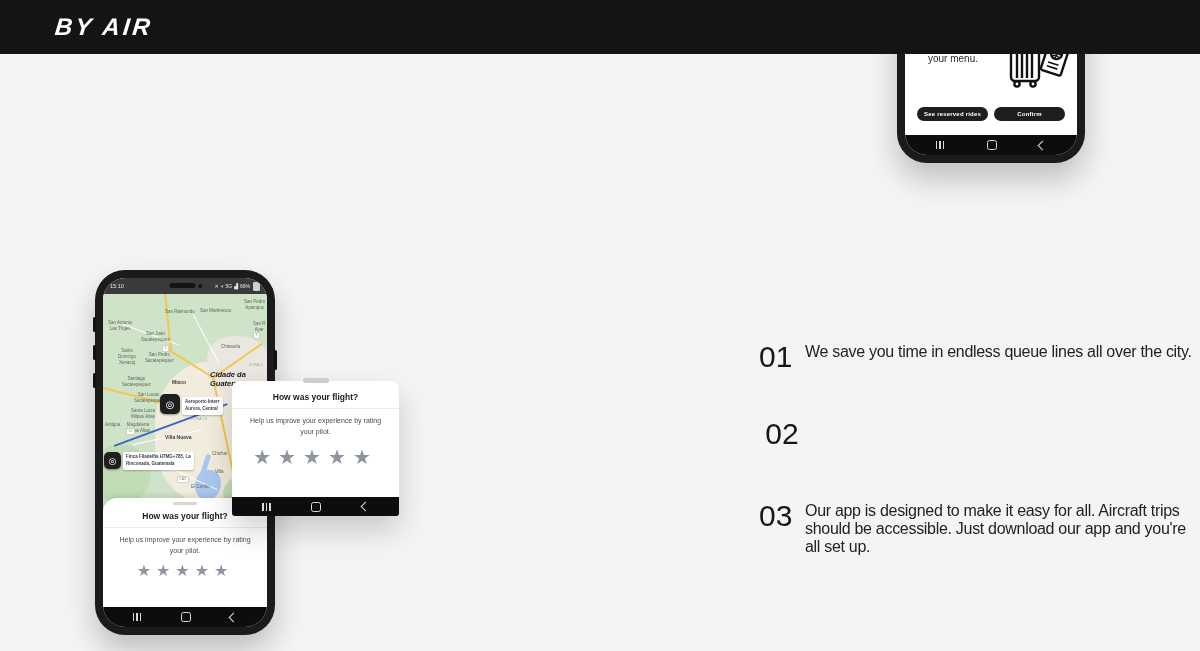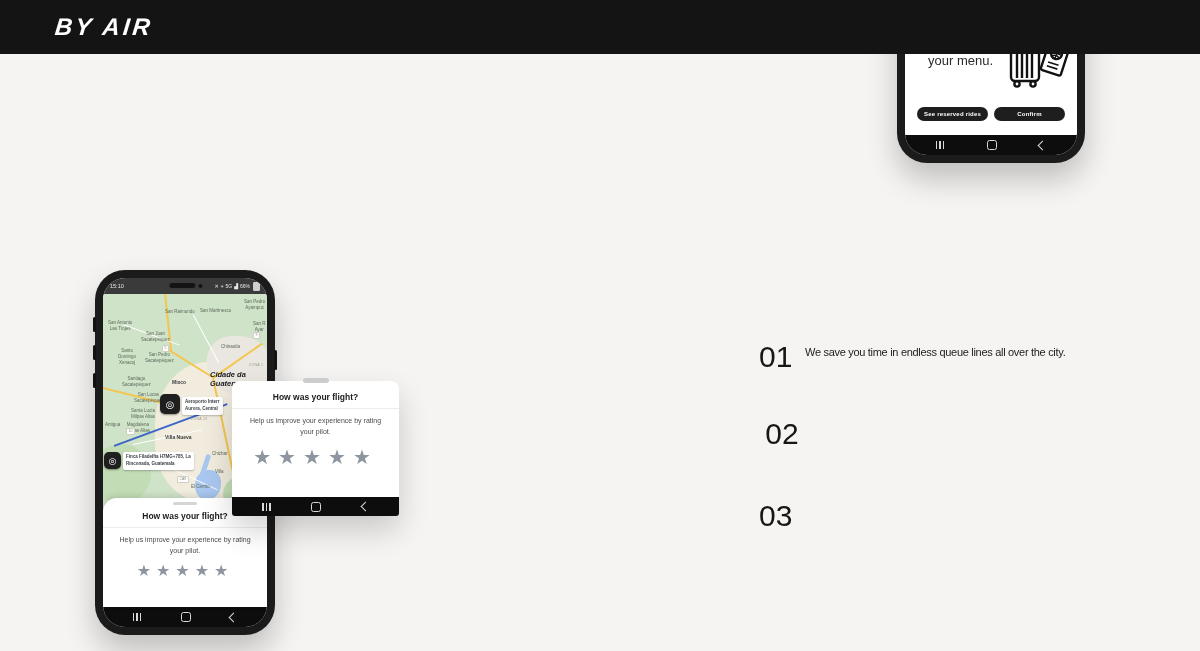--- a/index.html
+++ b/index.html
@@ -17,21 +17,21 @@
   .screen{position:absolute;left:8px;top:8px;right:8px;bottom:8px;background:#fff;border-radius:22px;overflow:hidden;}
   .sidebtn{position:absolute;width:3px;background:#121212;border-radius:2px;}
   
   .navbar{position:absolute;left:0;right:0;bottom:0;height:20px;background:#0d0d0d;display:flex;align-items:center;justify-content:space-between;padding:0 18%;box-sizing:border-box;}
   .nv-bars{display:flex;gap:2px;}
   .nv-bars i{display:block;width:1.5px;height:8px;background:#d9d9d9;}
   .nv-home{width:8px;height:8px;border:1.4px solid #d9d9d9;border-radius:2.5px;}
   .nv-back{width:6px;height:6px;border-left:1.6px solid #d9d9d9;border-bottom:1.6px solid #d9d9d9;transform:rotate(45deg);}
   
   #topPhone{left:897px;top:-121px;width:188px;height:284px;z-index:5;}
-  #topPhone .menu-text{position:absolute;left:23px;top:166px;font-size:13px;color:#2b2b2b;}
+  #topPhone .menu-text{position:absolute;left:23px;top:166px;font-size:10px;color:#2b2b2b;}
   #topPhone .illus{position:absolute;right:8px;top:148px;}
   #topPhone .btnrow{position:absolute;left:12px;right:12px;top:220px;display:flex;justify-content:space-between;}
   .pillbtn{width:71px;height:14px;background:#1e1e1e;color:#fff;font-size:6px;font-weight:700;border:none;border-radius:7px;display:flex;align-items:center;justify-content:center;letter-spacing:.2px;cursor:pointer;}
   
   #leftPhone{left:95px;top:270px;width:180px;height:365px;z-index:5;}
   .statusbar{position:absolute;left:0;top:0;right:0;height:16px;background:#3a3a3a;color:#e8e8e8;display:flex;align-items:center;justify-content:space-between;padding:0 7px;box-sizing:border-box;font-size:5.5px;}
   .punch{position:absolute;left:50%;top:5px;transform:translateX(-60%);width:26px;height:5px;background:#141414;border-radius:3px;}
   .punch:after{content:"";position:absolute;right:-7px;top:0.5px;width:4px;height:4px;background:#141414;border-radius:50%;}
   .st-icons{display:flex;align-items:center;gap:2px;font-size:5px;letter-spacing:0;}
   .batt{display:inline-block;width:5px;height:7px;border:0.8px solid #cfcfcf;border-radius:1px;background:#cfcfcf;margin-left:1px;}
@@ -62,21 +62,21 @@
   .sheet .stars{font-size:16px;letter-spacing:5px;margin-top:5px;}
   
   #rateCard{position:absolute;left:232px;top:381px;width:167px;height:135px;background:#fff;border-radius:8px;z-index:10;box-shadow:0 14px 30px rgba(0,0,0,.18);}
   #rateCard .card-handle{position:absolute;left:50%;top:-3px;transform:translateX(-50%);width:26px;height:5px;background:#cdcdcd;border-radius:3px;}
   #rateCard .rate-title{padding-top:11px;}
   #rateCard .stars{font-size:20px;letter-spacing:7px;margin-top:8px;}
   #rateCard .navbar{border-radius:0 0 3px 3px;height:19px;}
   
   .feat{position:absolute;left:728px;display:flex;z-index:1;}
   .feat-num{width:46px;font-size:30px;font-weight:500;color:#161616;letter-spacing:0;line-height:34px;margin-left:31px;}
-  .feat-text{width:395px;font-size:11px;letter-spacing:-0.3px;line-height:18px;color:#222;padding-top:3px;}
+  .feat-text{width:395px;font-size:16px;letter-spacing:-0.3px;line-height:18px;color:#222;padding-top:3px;}
   #feat1{top:340px;} #feat2{top:417px;text-align:center;} #feat3{top:499px;}
 </style>
 </head>
 <body>
 
 <div class="header">
   <div class="logo">BY AIR</div>
 </div>
 
 <div class="phone" id="topPhone">
@@ -247,13 +247,14 @@
 
 <div class="feat" id="feat1">
   <div class="feat-num">01</div>
   <div class="feat-text">We save you time in endless queue lines all over the city.</div>
 </div>
 <div class="feat" id="feat2">
   <div class="feat-num">02</div>
 </div>
 <div class="feat" id="feat3">
   <div class="feat-num">03</div>
+  <div class="feat-text">Our app is designed to make it easy for all. Aircraft trips should be accessible. Just download our app and you're all set up.</div>
 </div>
 
 </body></html>

